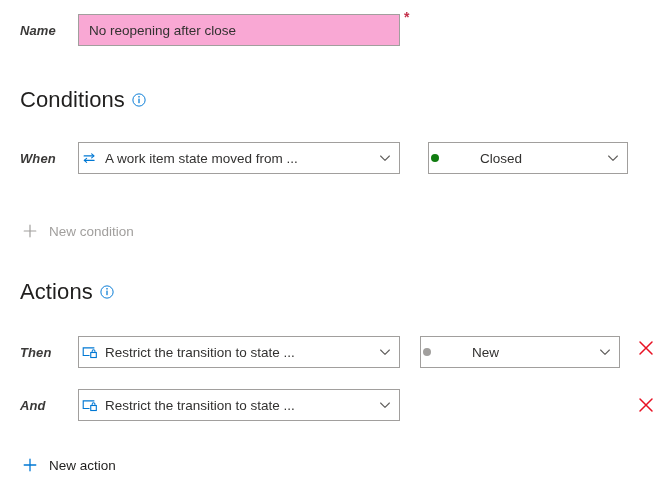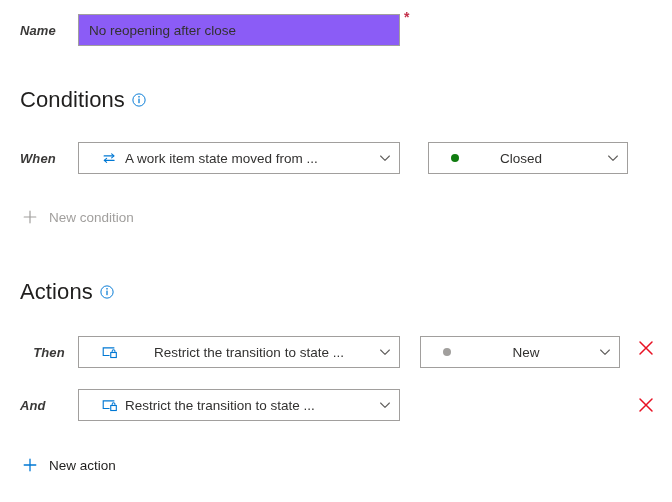--- a/index.html
+++ b/index.html
@@ -33,21 +33,21 @@
     letter-spacing: .1px;
     font-style: italic;
   }
 
   
   .textfield {
     width: 322px;
     height: 32px;
     box-sizing: border-box;
     border: 1px solid #a19f9d;
-    background: #8b5cf6;
+    background: #f9a8d4;
     font-family: "Liberation Sans", sans-serif;
     font-size: 13.5px;
     color: #323130;
     padding: 4px 10px;
     outline: none;
   }
   .req-asterisk {
     position: absolute;
     left: 404px;
     top: 10px;
@@ -58,21 +58,21 @@
   }
 
   
   .dd {
     box-sizing: border-box;
     height: 32px;
     border: 1px solid #a19f9d;
     background: #ffffff;
     display: flex;
     align-items: center;
-    padding: 0 8px 0 22px;
+    padding: 0 8px 0 2px;
     cursor: pointer;
     position: relative;
   }
   .dd-wide  { width: 322px; }
   .dd-state { width: 200px; gap: 33px; }
 
   .dd-text {
     flex: 1 1 auto;
     font-size: 13.5px;
     color: #323130;
@@ -197,41 +197,41 @@
     <span class="state-dot" style="background:#107c10;"></span>
     <span class="dd-text">Closed</span>
     <span class="chev">
       <svg viewBox="0 0 12 12" width="12" height="12">
         <path d="M1.6 4 L6 8.4 L10.4 4" fill="none" stroke="#605e5c" stroke-width="1.1" stroke-linecap="round" stroke-linejoin="round"></path>
       </svg>
     </span>
   </div>
 </div>
 
-<div class="newbtn disabled" style="top:209px;">
+<div class="newbtn disabled" style="top:223px;">
   <span class="plus">
     <svg viewBox="0 0 16 16" width="16" height="16">
       <path d="M8 2.2 V13.8 M2.2 8 H13.8" stroke="#a19f9d" stroke-width="1.2" stroke-linecap="round"></path>
     </svg>
   </span>
   <span>New condition</span>
 </div>
 
 <div class="section-head" style="top:279px;">
   <span>Actions</span>
   <span class="info-icon">
     <svg viewBox="0 0 16 16" width="14" height="14">
       <circle cx="8" cy="8" r="7" fill="none" stroke="#0078d4" stroke-width="1.1"></circle>
       <circle cx="8" cy="4.4" r="0.95" fill="#0078d4"></circle>
       <rect x="7.3" y="6.4" width="1.4" height="5.2" fill="#0078d4"></rect>
     </svg>
   </span>
 </div>
 
-<div class="row" style="top:332px; height:40px;text-align:center;">
+<div class="row" style="top:332px; height:40px;">
   <div class="row-label">Then</div>
 
   <div class="dd dd-wide">
     <span class="dd-icon">
       <svg viewBox="0 0 17 14" width="16" height="13">
         <path d="M1.2 2.0 H12.6 M1.2 2.0 V10.2 M1.2 10.2 H7.4" fill="none" stroke="#0078d4" stroke-width="1.2" stroke-linecap="square"></path>
         <rect x="9.3" y="7.0" width="6.0" height="5.4" fill="none" stroke="#0078d4" stroke-width="1.2"></rect>
         <path d="M10.8 7.0 V5.6 a1.5 1.5 0 0 1 3 0 V7.0" fill="none" stroke="#0078d4" stroke-width="1.1"></path>
       </svg>
     </span>

